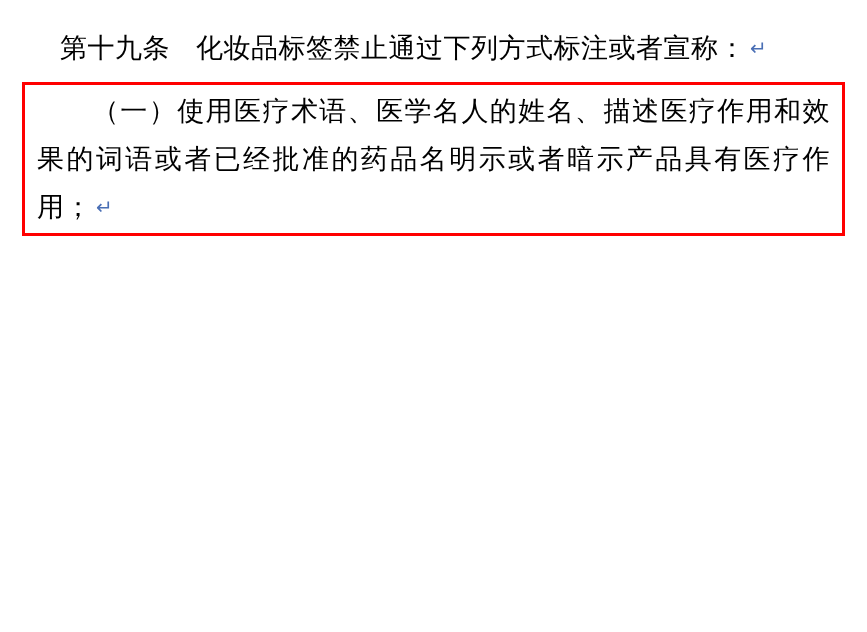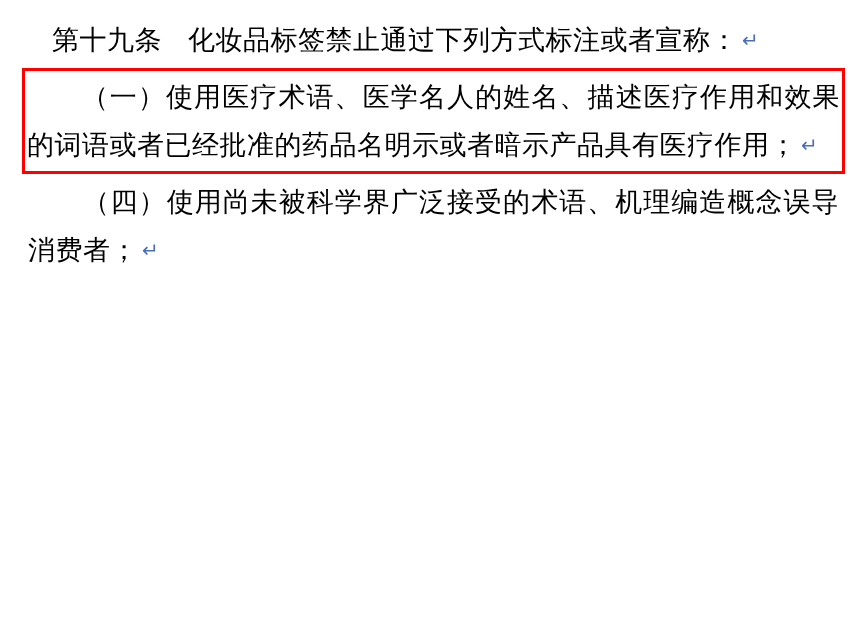--- a/index.html
+++ b/index.html
@@ -20,21 +20,21 @@
     height: 632px;
     box-sizing: border-box;
     padding: 14px 22px 0 22px;
   }
   .para {
     font-size: 27px;
     line-height: 48px;
     letter-spacing: 0.5px;
     text-align: justify;
     text-justify: inter-ideograph;
-    margin: 0;
+    margin: 8px;
     padding: 0 4px;
   }
   .para .indent {
     display: inline-block;
     width: 54px;
   }
   .pilcrow {
     color: #4a6fb5;
     font-size: 20px;
     font-family: "DejaVu Sans", sans-serif;
@@ -42,21 +42,21 @@
     padding-left: 4px;
   }
   .gap {
     display: inline-block;
     width: 38px;
   }
   .boxed {
     border: 3px solid #ff0000;
     box-sizing: border-box;
     margin: 2px 0;
-    padding: 2px 2px;
+    padding: 2px 12px;
   }
   .plain {
     padding: 2px 6px;
   }
   .title-line {
     padding-left: 30px;
   }
   .spacer-wide {
     display: inline-block;
     width: 26px;
@@ -70,17 +70,14 @@
   <div class="para plain title-line">
     <span>第十九条</span><span class="spacer-wide"></span><span>化妆品标签禁止通过下列方式标注或者宣称：</span><span class="pilcrow">↵</span>
   </div>
 
   <div class="para boxed">
     <span class="indent"></span><span>（一）使用医疗术语、医学名人的姓名、描述医疗作用和效果的词语或者已经批准的药品名明示或者暗示产品具有医疗作用；</span><span class="pilcrow">↵</span>
   </div>
 
 
 
-  <div class="para plain">
-    <span class="indent"></span><span>（四）使用尚未被科学界广泛接受的术语、机理编造概念误导消费者；</span><span class="pilcrow">↵</span>
-  </div>
 
 </div>
 
 </body></html>

